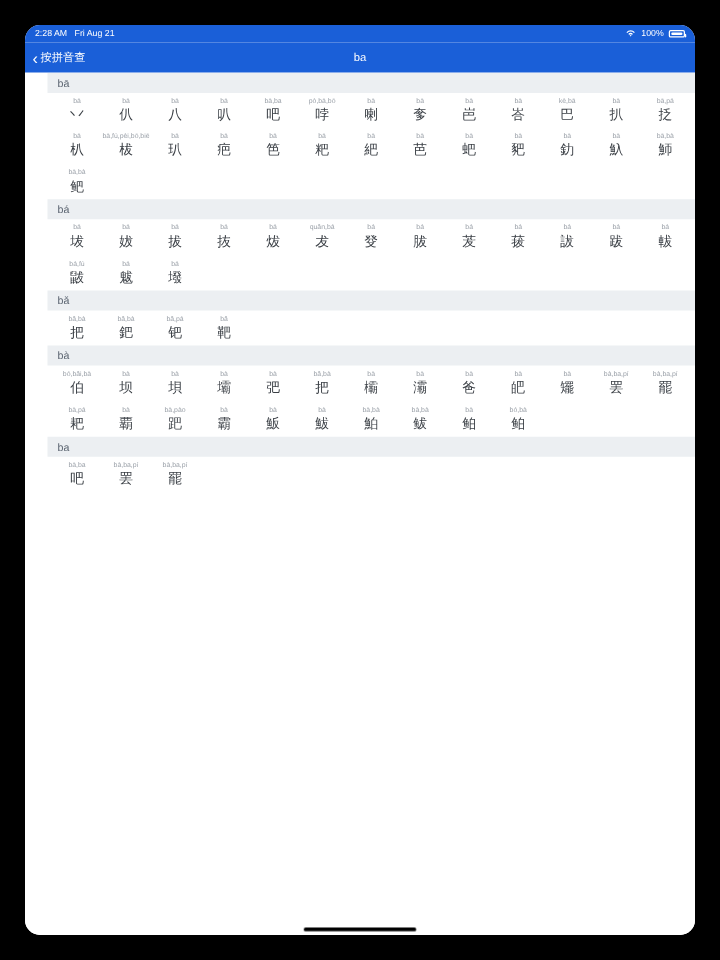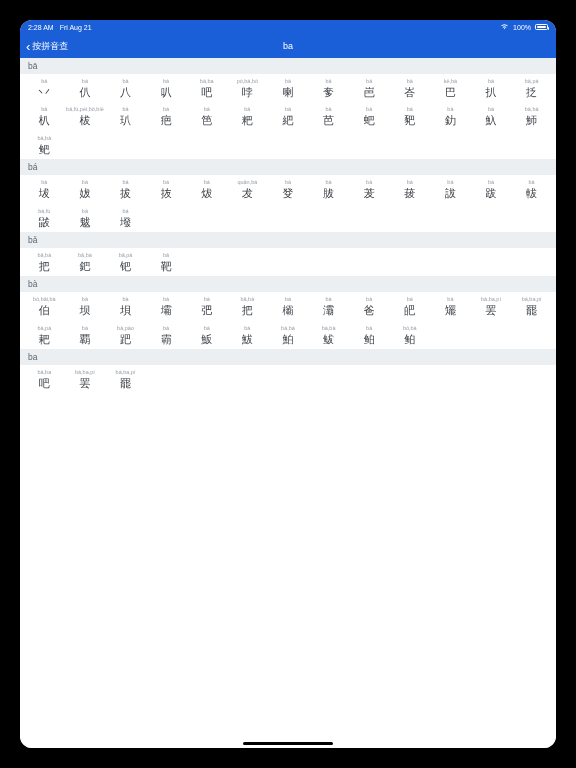--- a/index.html
+++ b/index.html
@@ -65,20 +65,21 @@
     position: absolute;
     left: 50%;
     transform: translateX(-50%);
     font-size: 9px;
     font-weight: 500;
   }
   .content {
     flex: 1;
     overflow-y: auto;
     background: #fff;
+    padding-left: 18px;
   }
   .section-header {
     background: #eceff2;
     color: #5b6470;
     font-size: 8.5px;
     padding: 3px 8px;
   }
   .grid-row {
     display: flex;
     flex-wrap: nowrap;

